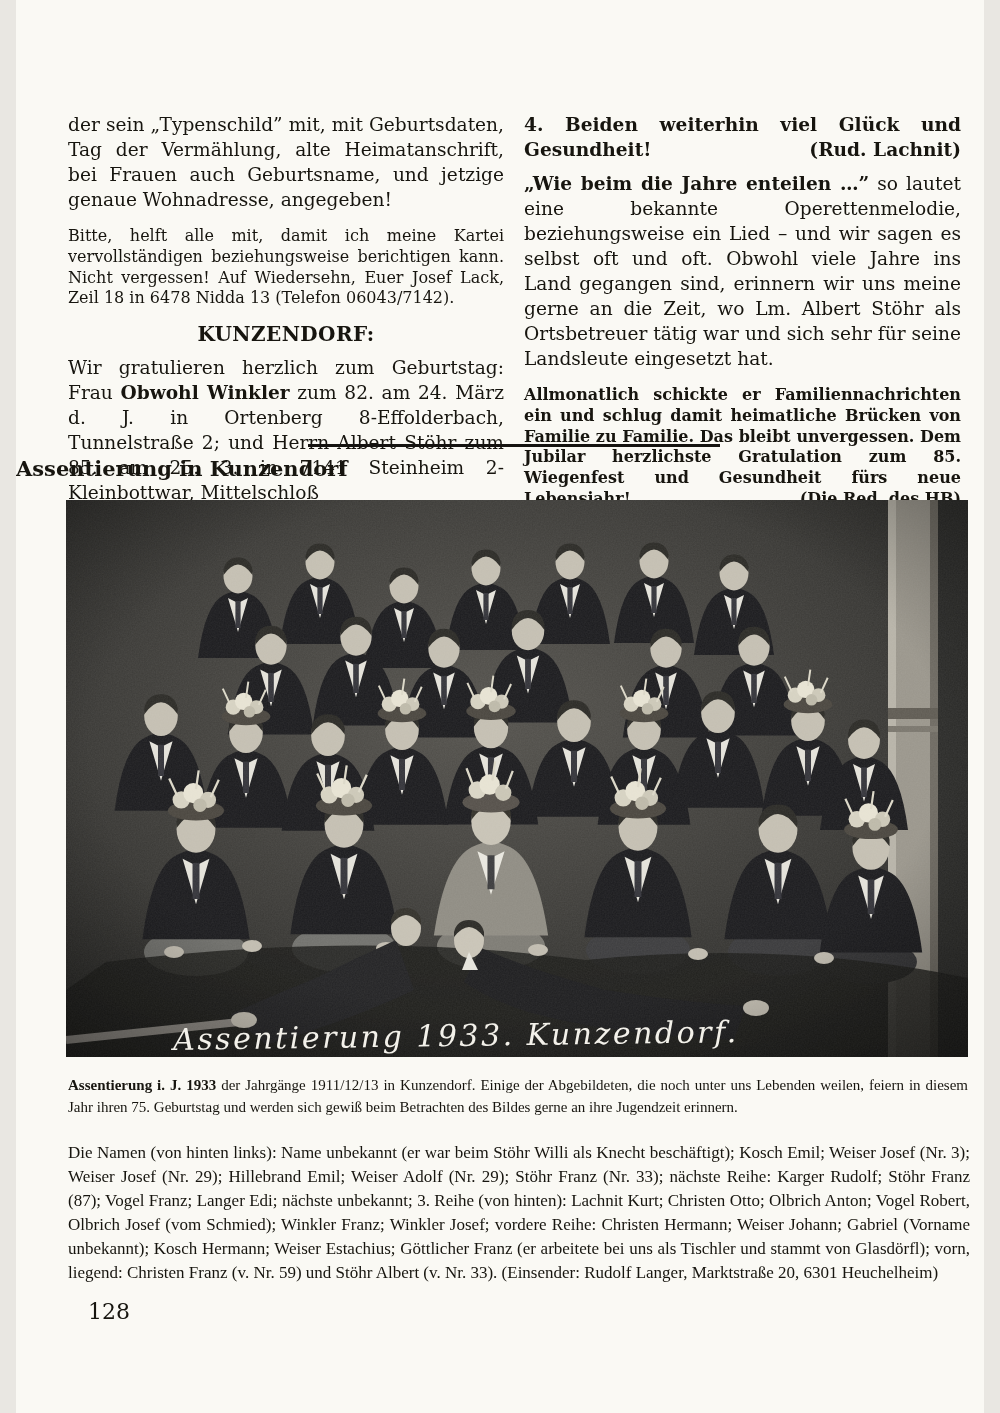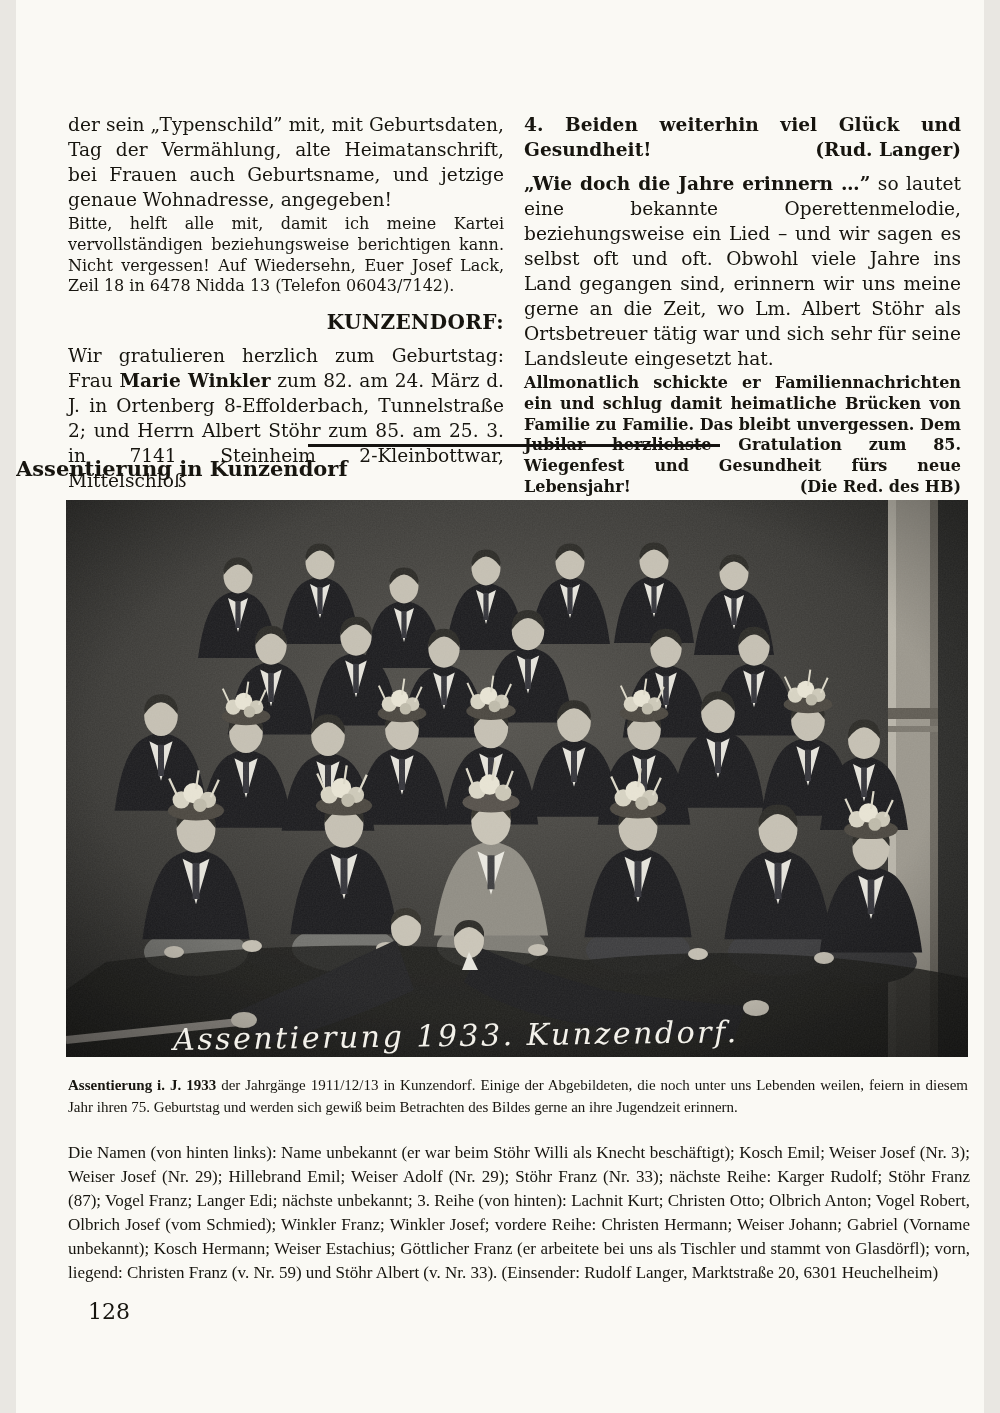--- a/index.html
+++ b/index.html
@@ -14,23 +14,23 @@
   }
   .col{position:absolute;top:112px;}
   .col-left{left:52px;width:436px;}
   .col-right{left:508px;width:437px;}
   p{margin:0;text-align:justify;}
   .body-lg{font-size:18.6px;line-height:25px;}
   .body-sm{font-size:16px;line-height:20.8px;}
   .sec-heading{
     font-size:20px;font-weight:bold;
     margin:13px 0 9px 0;letter-spacing:.4px;
-    text-align:right;
-  }
-  .mt-sm{margin-top:2px;}
+    text-align:center;
+  }
+  .mt-sm{margin-top:14px;}
   .sig-wrap{position:relative;font-weight:bold;}
   .sig{position:absolute;right:0;bottom:0;white-space:nowrap;}
   .divider{
     position:absolute;left:292px;top:444px;width:412px;height:3px;
     background:#151310;
   }
   .photo-heading{
     position:absolute;left:0;top:456px;width:1000px;
     text-align:left;font-size:21px;font-weight:bold;
   }
@@ -63,26 +63,26 @@
 </style>
 </head>
 <body>
 
 <div class="page">
 
   <div class="col col-left">
     <p class="body-lg">der sein „Typenschild” mit, mit Geburtsdaten, Tag der Vermählung, alte Heimatanschrift, bei Frauen auch Geburtsname, und jetzige genaue Wohnadresse, angegeben!</p>
     <p class="body-sm mt-sm">Bitte, helft alle mit, damit ich meine Kartei vervollständigen beziehungsweise berichtigen kann. Nicht vergessen! Auf Wiedersehn, Euer Josef Lack, Zeil 18 in 6478 Nidda 13 (Telefon 06043/7142).</p>
     <h2 class="sec-heading">KUNZENDORF:</h2>
-    <p class="body-lg"><span>Wir gratulieren herzlich zum Geburtstag: Frau </span><b>Marie Winkler</b><span> zum 82. am 24. März d. J. in Ortenberg 8-Effolderbach, Tunnelstraße 2; und Herrn Albert Stöhr zum 85. am 25. 3. in 7141 Steinheim 2-Kleinbottwar, Mittelschloß</span></p>
+    <p class="body-lg"><span>Wir gratulieren herzlich zum Geburtstag: Frau </span><b>Obwohl Winkler</b><span> zum 82. am 24. März d. J. in Ortenberg 8-Effolderbach, Tunnelstraße 2; und Herrn Albert Stöhr zum 85. am 25. 3. in 7141 Steinheim 2-Kleinbottwar, Mittelschloß</span></p>
   </div>
 
   <div class="col col-right">
-    <p class="body-lg sig-wrap"><span>4. Beiden weiterhin viel Glück und Gesundheit!</span><span class="sig">(Rud. Langer)</span></p>
-    <p class="body-lg" style="margin-top:9px;"><b>„Wie doch die Jahre erinnern …”</b><span> so lautet eine bekannte Operettenmelodie, beziehungsweise ein Lied – und wir sagen es selbst oft und oft. Obwohl viele Jahre ins Land gegangen sind, erinnern wir uns meine gerne an die Zeit, wo Lm. Albert Stöhr als Ortsbetreuer tätig war und sich sehr für seine Landsleute eingesetzt hat.</span></p>
+    <p class="body-lg sig-wrap"><span>4. Beiden weiterhin viel Glück und Gesundheit!</span><span class="sig">(Rud. Lachnit)</span></p>
+    <p class="body-lg" style="margin-top:9px;"><b>„Wie beim die Jahre enteilen …”</b><span> so lautet eine bekannte Operettenmelodie, beziehungsweise ein Lied – und wir sagen es selbst oft und oft. Obwohl viele Jahre ins Land gegangen sind, erinnern wir uns meine gerne an die Zeit, wo Lm. Albert Stöhr als Ortsbetreuer tätig war und sich sehr für seine Landsleute eingesetzt hat.</span></p>
     <p class="body-sm sig-wrap mt-sm"><span>Allmonatlich schickte er Familiennachrichten ein und schlug damit heimatliche Brücken von Familie zu Familie. Das bleibt unvergessen. Dem Jubilar herzlichste Gratulation zum 85. Wiegenfest und Gesundheit fürs neue Lebensjahr!</span><span class="sig">(Die Red. des HB)</span></p>
   </div>
 
   <div class="divider"></div>
   <div class="photo-heading">Assentierung in Kunzendorf</div>
 
   <div class="photo">
     <svg viewBox="0 0 902 557" xmlns="http://www.w3.org/2000/svg">
       <defs>
         <radialGradient id="pbg" cx="46%" cy="38%" r="80%">

